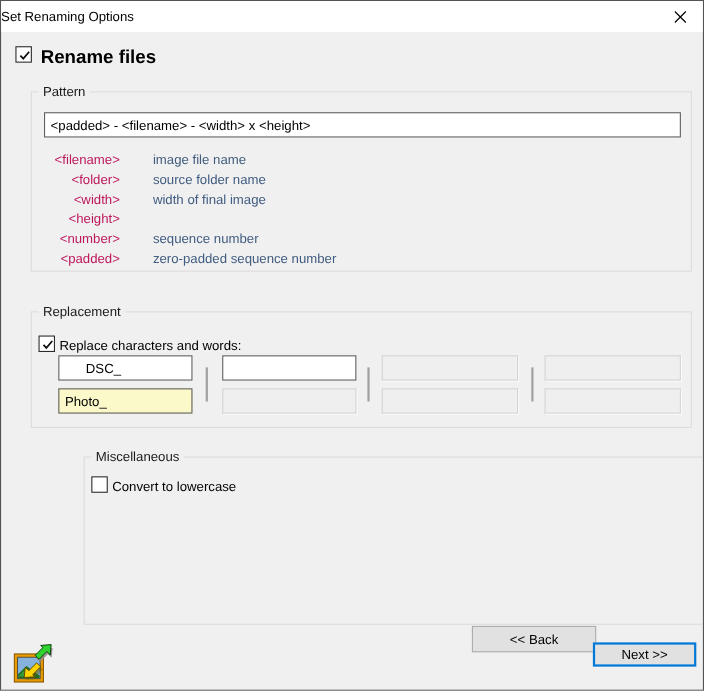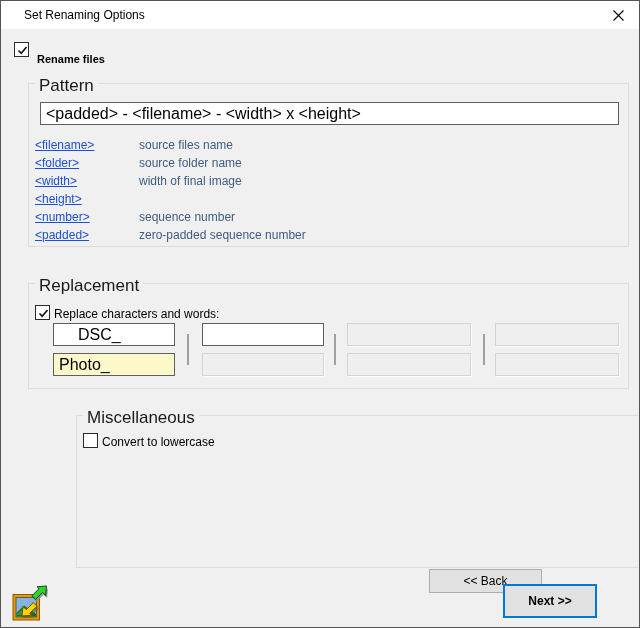--- a/index.html
+++ b/index.html
@@ -10,63 +10,63 @@
     position:relative; width:640px; height:628px;
     background:#F0F0F0; border:1px solid #535353; overflow:hidden;
   }
 
   
   .titlebar {
     position:absolute; left:0; top:0; width:100%; height:28px;
     background:#FFFFFF;
   }
   .title {
-    position:absolute; left:23px; top:7px; font-size:12px; color:#000;
+    position:absolute; left:0; top:7px; font-size:12px; color:#000;
     white-space:nowrap;
   }
   .close-btn {
     position:absolute; right:0; top:0; width:42px; height:28px;
     display:flex; align-items:center; justify-content:center; cursor:default;
   }
 
   
   .cb {
     position:absolute; width:15px; height:15px; background:#FFFFFF;
     border:1px solid #2B2B2B;
   }
   .cb svg { position:absolute; left:1px; top:1px; }
   .cb-label { position:absolute; white-space:nowrap; }
 
-  .rename-label { font-weight:bold; font-size:11px;margin-top:11px; }
+  .rename-label { font-weight:bold; font-size:17px; }
 
   
   .group {
     position:absolute; border:1px solid #DCDCDC; background:transparent;
   }
   .group-label {
     position:absolute; top:-8px; left:6px; background:#F0F0F0;
-    padding:0 4px; font-size:17px; color:#1A1A1A; white-space:nowrap;
+    padding:0 4px; font-size:12px; color:#1A1A1A; white-space:nowrap;
   }
 
   
   .field {
     position:absolute; height:23px; background:#FFFFFF;
     border:1px solid #5F5F5F; font-family:"Liberation Sans", sans-serif;
-    font-size:16px; color:#000; padding:0 5px; outline:none;
+    font-size:12px; color:#000; padding:0 5px; outline:none;
   }
   .field.yellow { background:#FBF8C9; }
   .field.disabled {
     background:#EFEFEF; border:1px solid #D4D4D4;
     box-shadow:1px 1px 0 #FBFBFB;
   }
 
   
   .legend { position:absolute; left:6px; top:52px; }
   .legend-row { height:18px; line-height:18px; display:flex; }
-  .legend .tok { display:inline-block; width:74px; text-align:left; color:#1d4ed8;text-decoration:underline; }
+  .legend .tok { display:inline-block; width:74px; text-align:right; color:#be185d; }
   .legend .desc { margin-left:30px; color:#405C80; }
 
   
   .vsep { position:absolute; width:2px; height:31px; background:#A0A0A0; }
 
   
   .btn {
     position:absolute; background:#E1E1E1; border:1px solid #ADADAD;
     display:flex; align-items:center; justify-content:center;
     font-size:12px; color:#000; cursor:default;
@@ -96,21 +96,21 @@
   <span class="cb-label rename-label" style="left:36px; top:41px;">Rename files</span>
 
   <div class="group" style="left:27px; top:82px; width:601px; height:164px;">
     <span class="group-label">Pattern</span>
 
     <input class="field" style="left: 11px; top: 18px; width: 579px;" value="&lt;padded&gt; - &lt;filename&gt; - &lt;width&gt; x &lt;height&gt;">
 
     <div class="legend">
       <div class="legend-row">
         <span class="tok">&lt;filename&gt;</span>
-        <span class="desc">source files name</span>
+        <span class="desc">image file name</span>
       </div>
       <div class="legend-row">
         <span class="tok">&lt;folder&gt;</span>
         <span class="desc">source folder name</span>
       </div>
       <div class="legend-row">
         <span class="tok">&lt;width&gt;</span>
         <span class="desc">width of final image</span>
       </div>
       <div class="legend-row">
@@ -169,15 +169,15 @@
     <path d="M36 5 L35 14 L31.5 10.8 L24.5 18 L21 14.5 L28 7.2 L26.5 5.5 Z" fill="#8C8C8C" opacity="0.85"></path>
 
     <path d="M34.5 2 L33.7 11.5 L30.6 8.3 L23.5 15.4 L19.9 11.8 L27 4.7 L25 2.8 Z" fill="#2FD22F" stroke="#0A3D0A" stroke-width="0.9"></path>
 
     <path d="M11.5 34 L12.8 24.5 L16 27.7 L23 20.6 L27 24.4 L19.8 31.5 L21.5 33.2 Z" fill="#6E5A00" opacity="0.5"></path>
 
     <path d="M10 32 L11 22.5 L14.2 25.7 L21.3 18.6 L24.9 22.2 L17.8 29.3 L19.6 31.2 Z" fill="#FFD400" stroke="#5C4A00" stroke-width="0.9"></path>
   </svg>
 
   <button class="btn" style="left:428px; top:568px; width:113px; height:24px;">&lt;&lt; Back</button>
-  <button class="btn default" style="left:502px; top:583px; width:94px; height:34px;font-weight:bold;">Next &gt;&gt;</button>
+  <button class="btn default" style="left:538px; top:583px; width:94px; height:22px;">Next &gt;&gt;</button>
 
 </div>
 
 </body></html>

